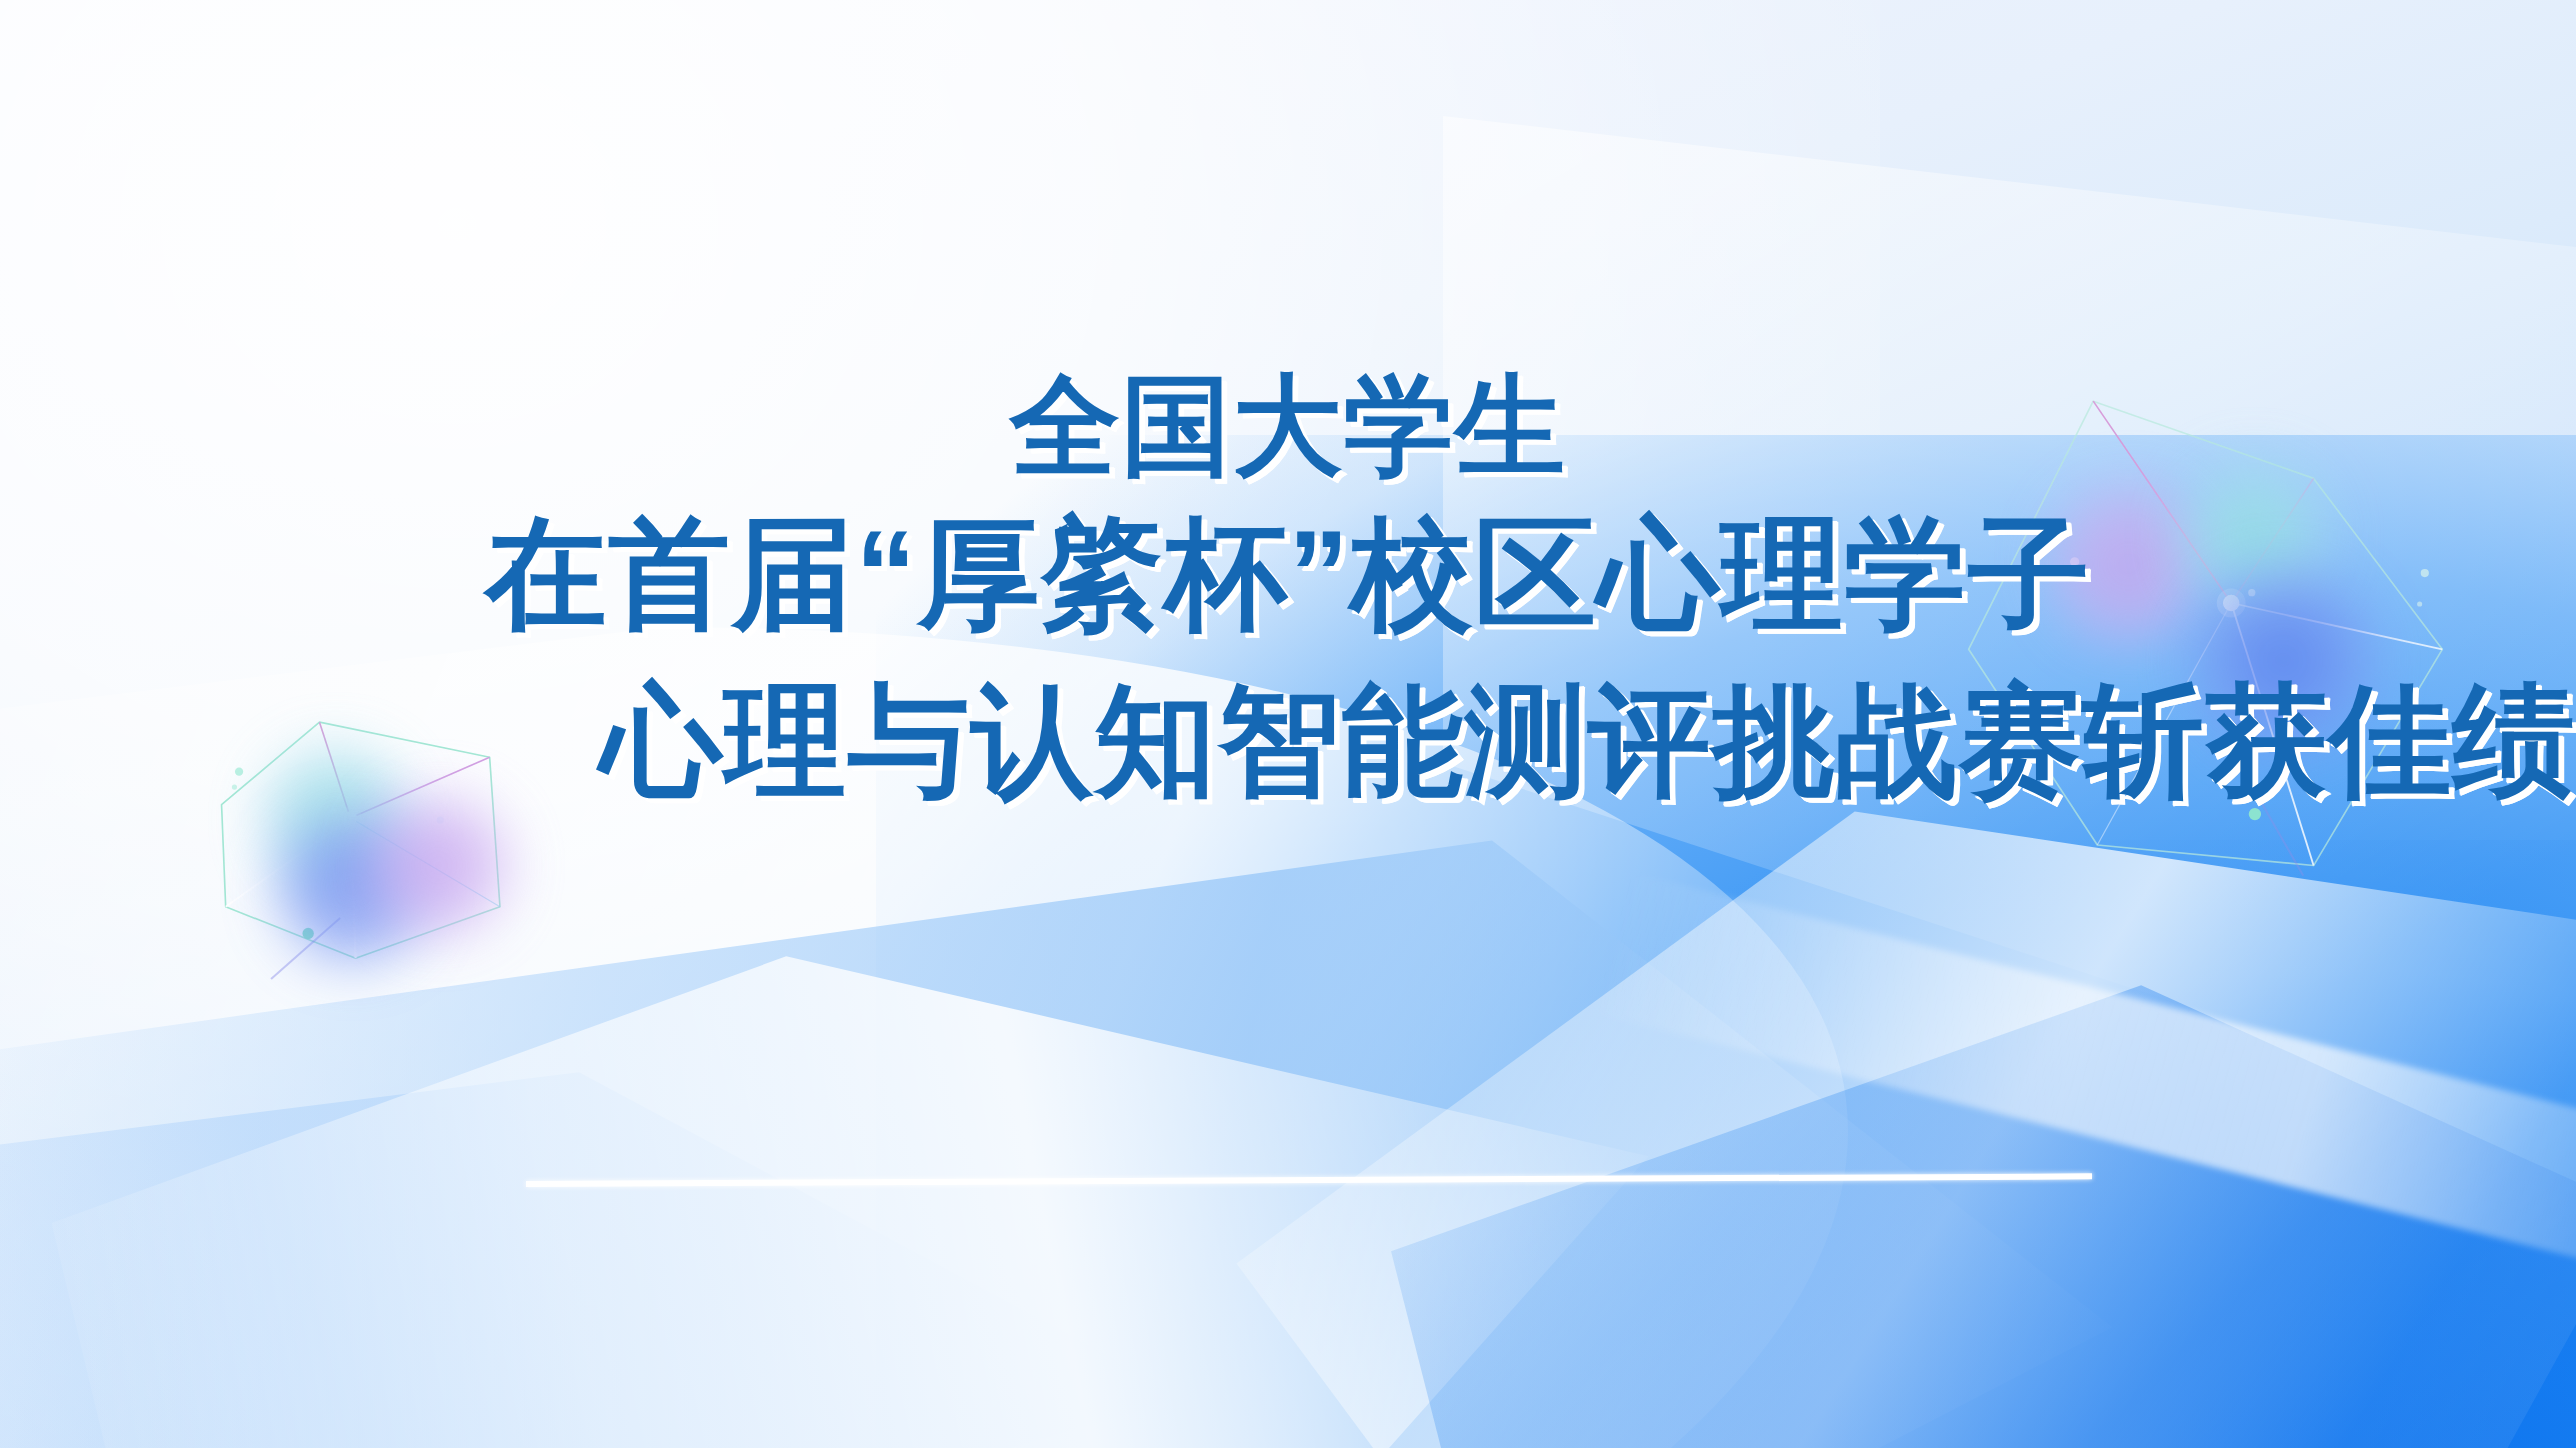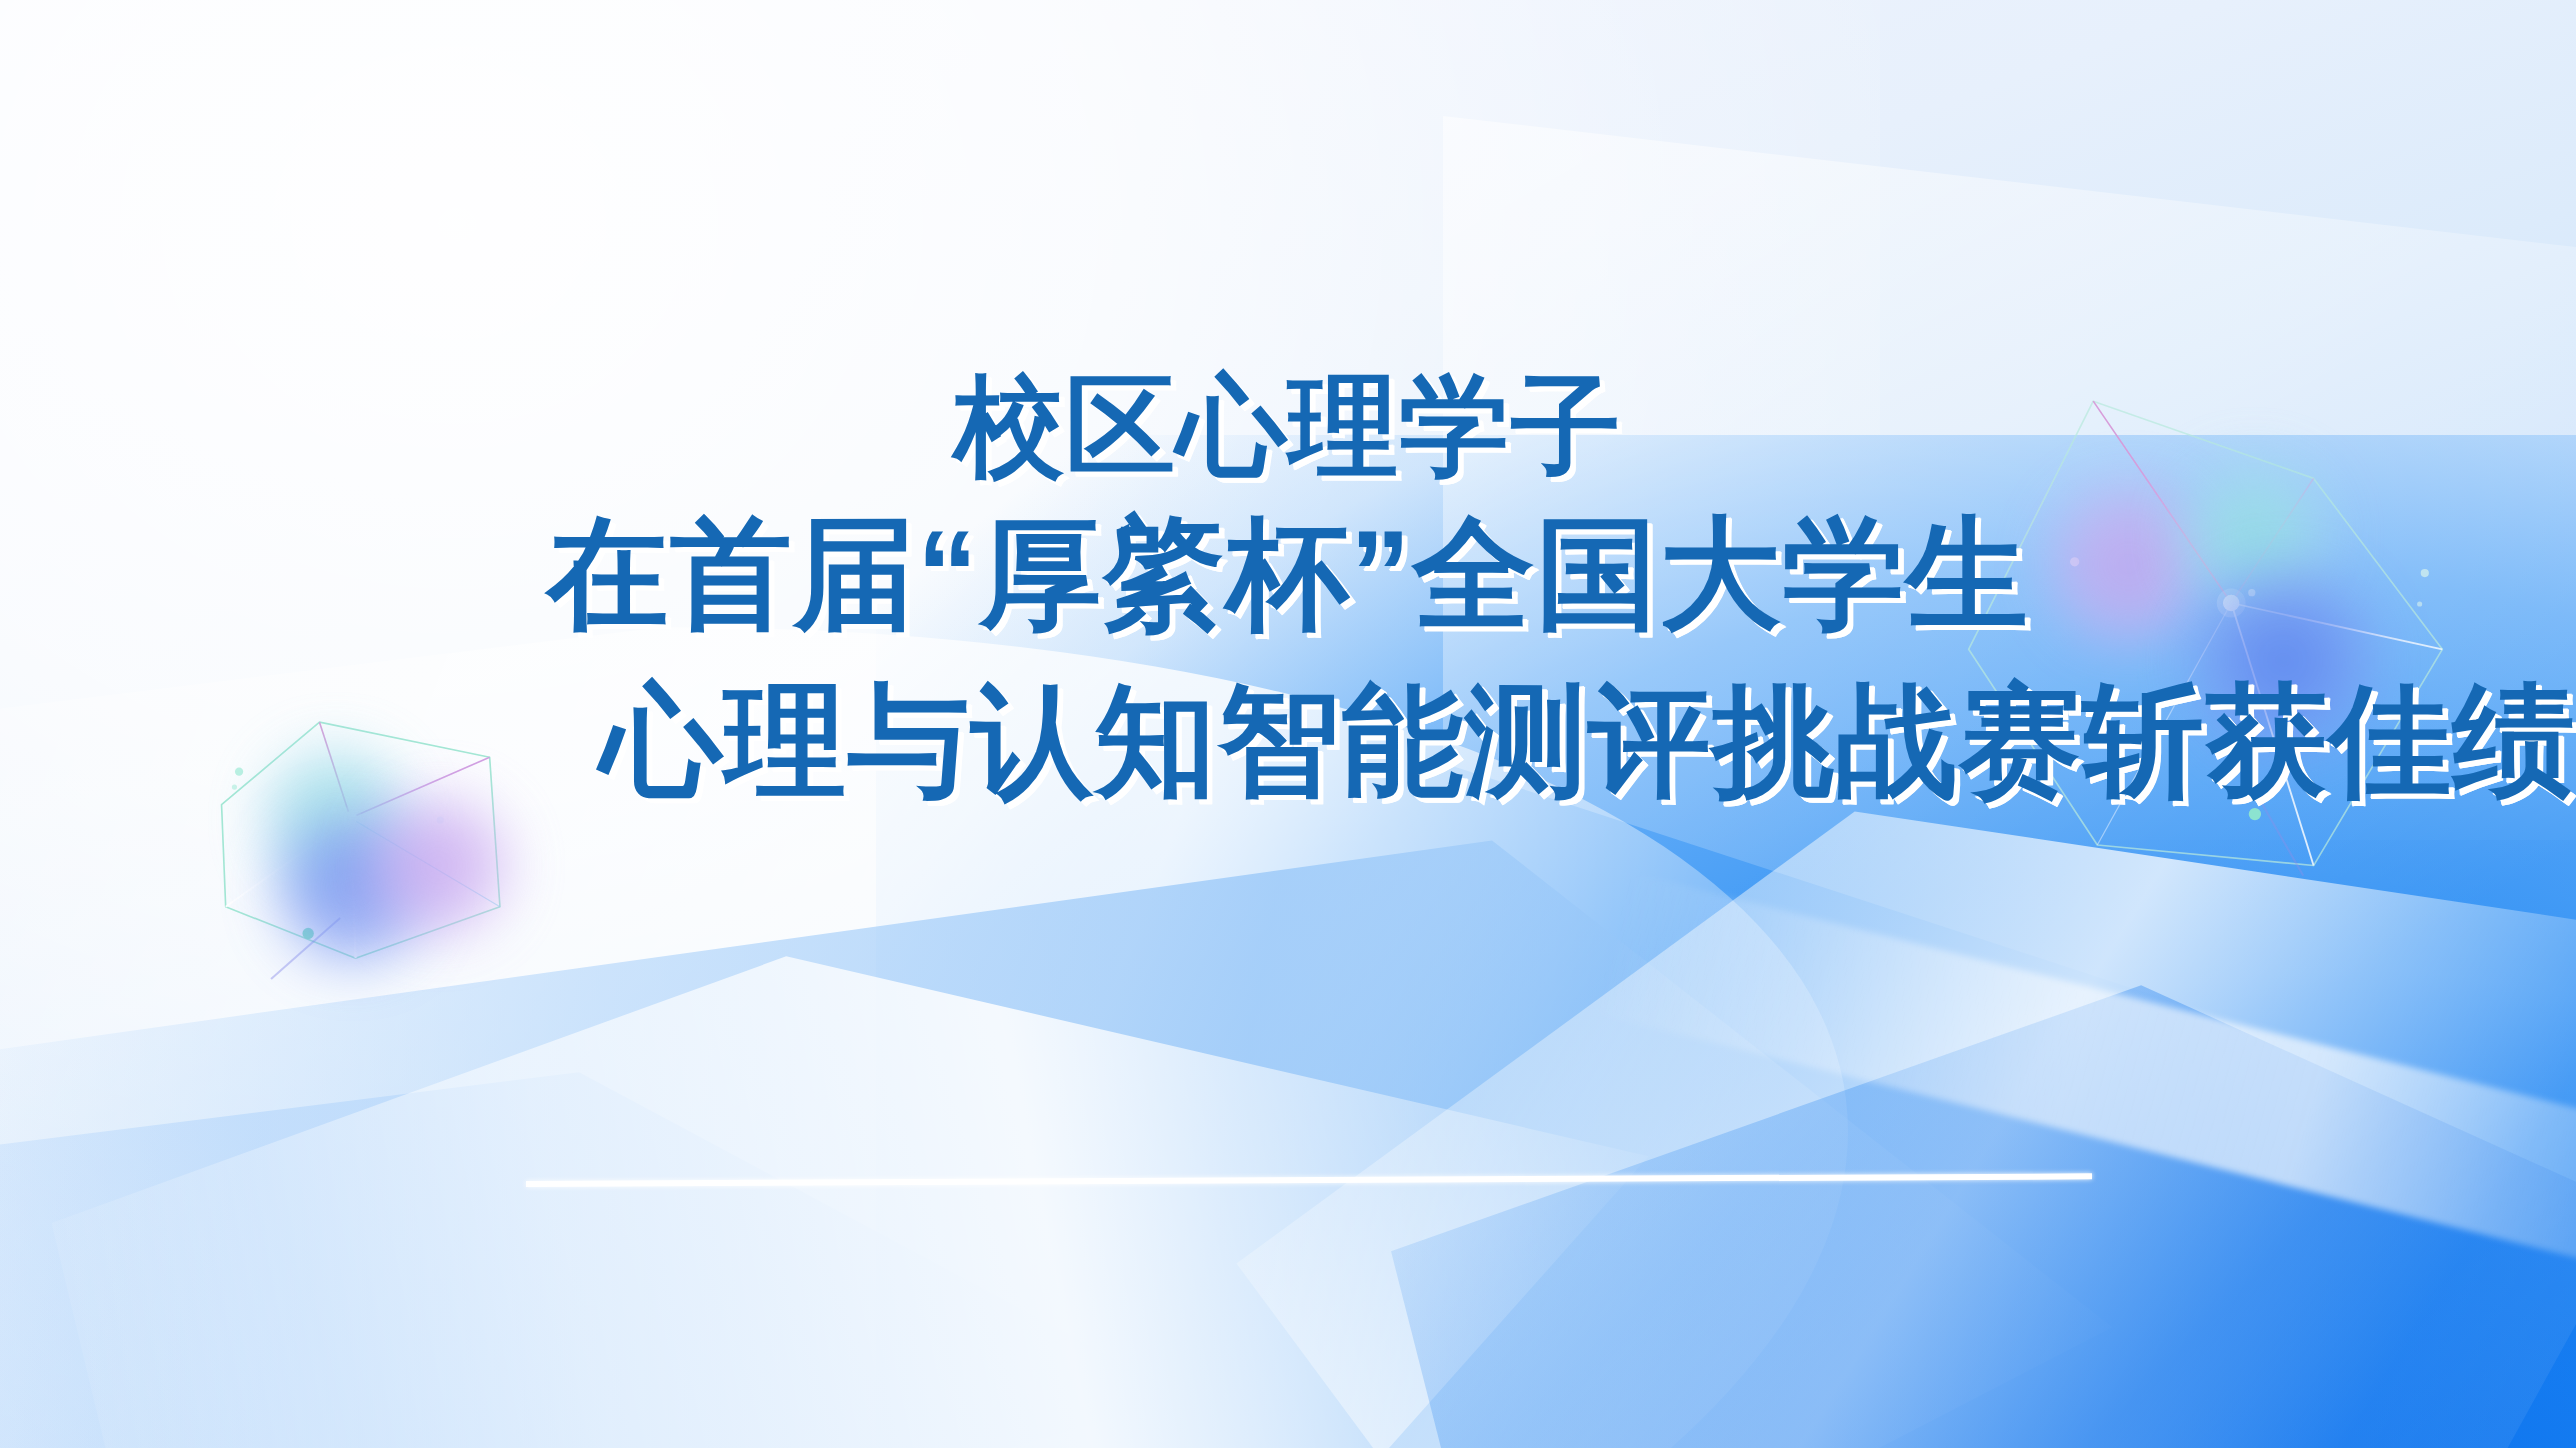--- a/index.html
+++ b/index.html
@@ -272,19 +272,19 @@
       <circle cx="916" cy="412" r="8" fill="#d9f3ec" opacity="0.7"></circle>
       <circle cx="906" cy="472" r="5" fill="#d9f3ec" opacity="0.6"></circle>
       <circle cx="586" cy="880" r="12" fill="#8fe6cd" opacity="0.95"></circle>
       <path d="M560 790 L680 1000" stroke="#8b8fe8" stroke-width="4" opacity="0.4" fill="none"></path>
     </svg>
   </div>
 
   <div class="divider"></div>
 
   <div class="headline">
-    <span class="hl-line hl-1">校区心理学子</span>
-    <span class="hl-line hl-2">在首届“厚綮杯”全国大学生</span>
+    <span class="hl-line hl-1">全国大学生</span>
+    <span class="hl-line hl-2">在首届“厚綮杯”校区心理学子</span>
     <span class="hl-line hl-3">心理与认知智能测评挑战赛斩获佳绩</span>
   </div>
 
 </div>
 
 
 </body></html>

